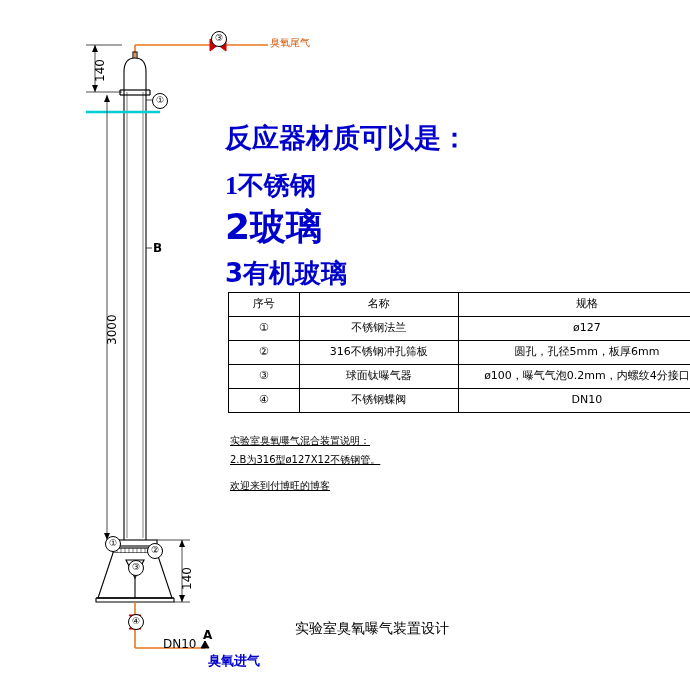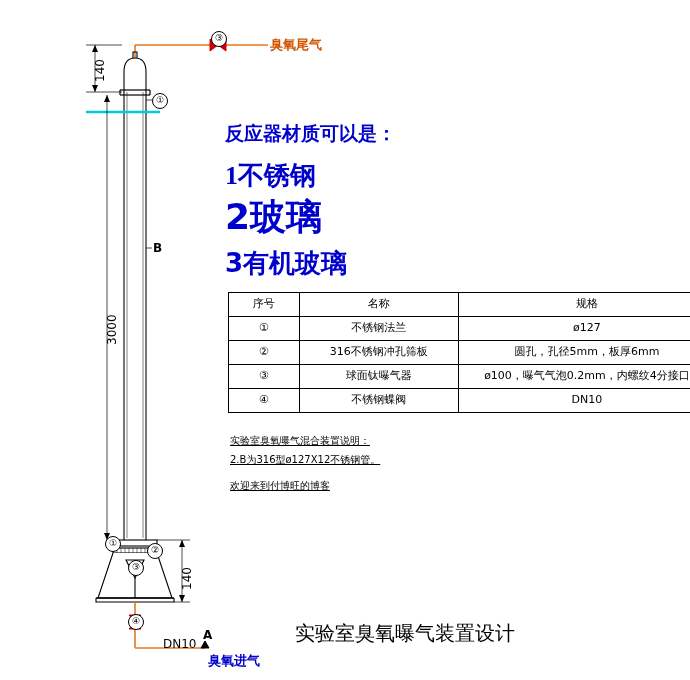--- a/index.html
+++ b/index.html
@@ -27,22 +27,22 @@
     white-space: pre;
   }
   .note-line {
     color: #0000cc;
     font-weight: bold;
     white-space: pre;
   }
 
   .label-orange {
     color: #d35400;
-    font-weight: bold;
-    font-size: 13px;
+    font-weight: normal;
+    font-size: 10px;
     white-space: nowrap;
   }
   .label-blue {
     color: #0000cc;
     font-weight: bold;
     font-size: 13px;
     white-space: nowrap;
   }
   .label-black {
     color: #000000;
@@ -96,21 +96,21 @@
     text-decoration: underline;
   }
   #desc div { white-space: nowrap; }
   #desc .gap { height: 8px; }
 
   
   #caption {
     position: absolute;
     left: 295px;
     top: 620px;
-    font-size: 20px;
+    font-size: 14px;
     color: #000;
     white-space: nowrap;
   }
 
   
   .callout {
     position: absolute;
     width: 14px; height: 14px;
     border: 1px solid #000;
     border-radius: 50%;
@@ -252,21 +252,21 @@
 
   <div class="abs label-black" style="left:203px; top:628px; font-weight:bold;">A</div>
 
   <div class="abs label-black" style="left:153px; top:241px; font-weight:bold;">B</div>
 
   <div class="abs dim-text vert" style="left:93px; top:82px;">140</div>
   <div class="abs dim-text vert" style="left:105px; top:345px;">3000</div>
   <div class="abs dim-text vert" style="left:180px; top:590px;">140</div>
 
   <div class="abs" style="left:225px; top:122px;">
-    <div class="note-title" style="font-size:19px;">反应器材质可以是：</div>
+    <div class="note-title" style="font-size:27px;">反应器材质可以是：</div>
     <div class="note-line" style="font-size:26px; margin-top:14px;font-family:Liberation Serif, serif;">1不锈钢</div>
     <div class="note-line" style="font-size:36px; ">2玻璃</div>
     <div class="note-line" style="font-size:26px; margin-top:4px;">3有机玻璃</div>
   </div>
 
   <table id="spec-table">
     <thead>
       <tr>
         <th class="c0">序号</th>
         <th class="c1">名称</th>

